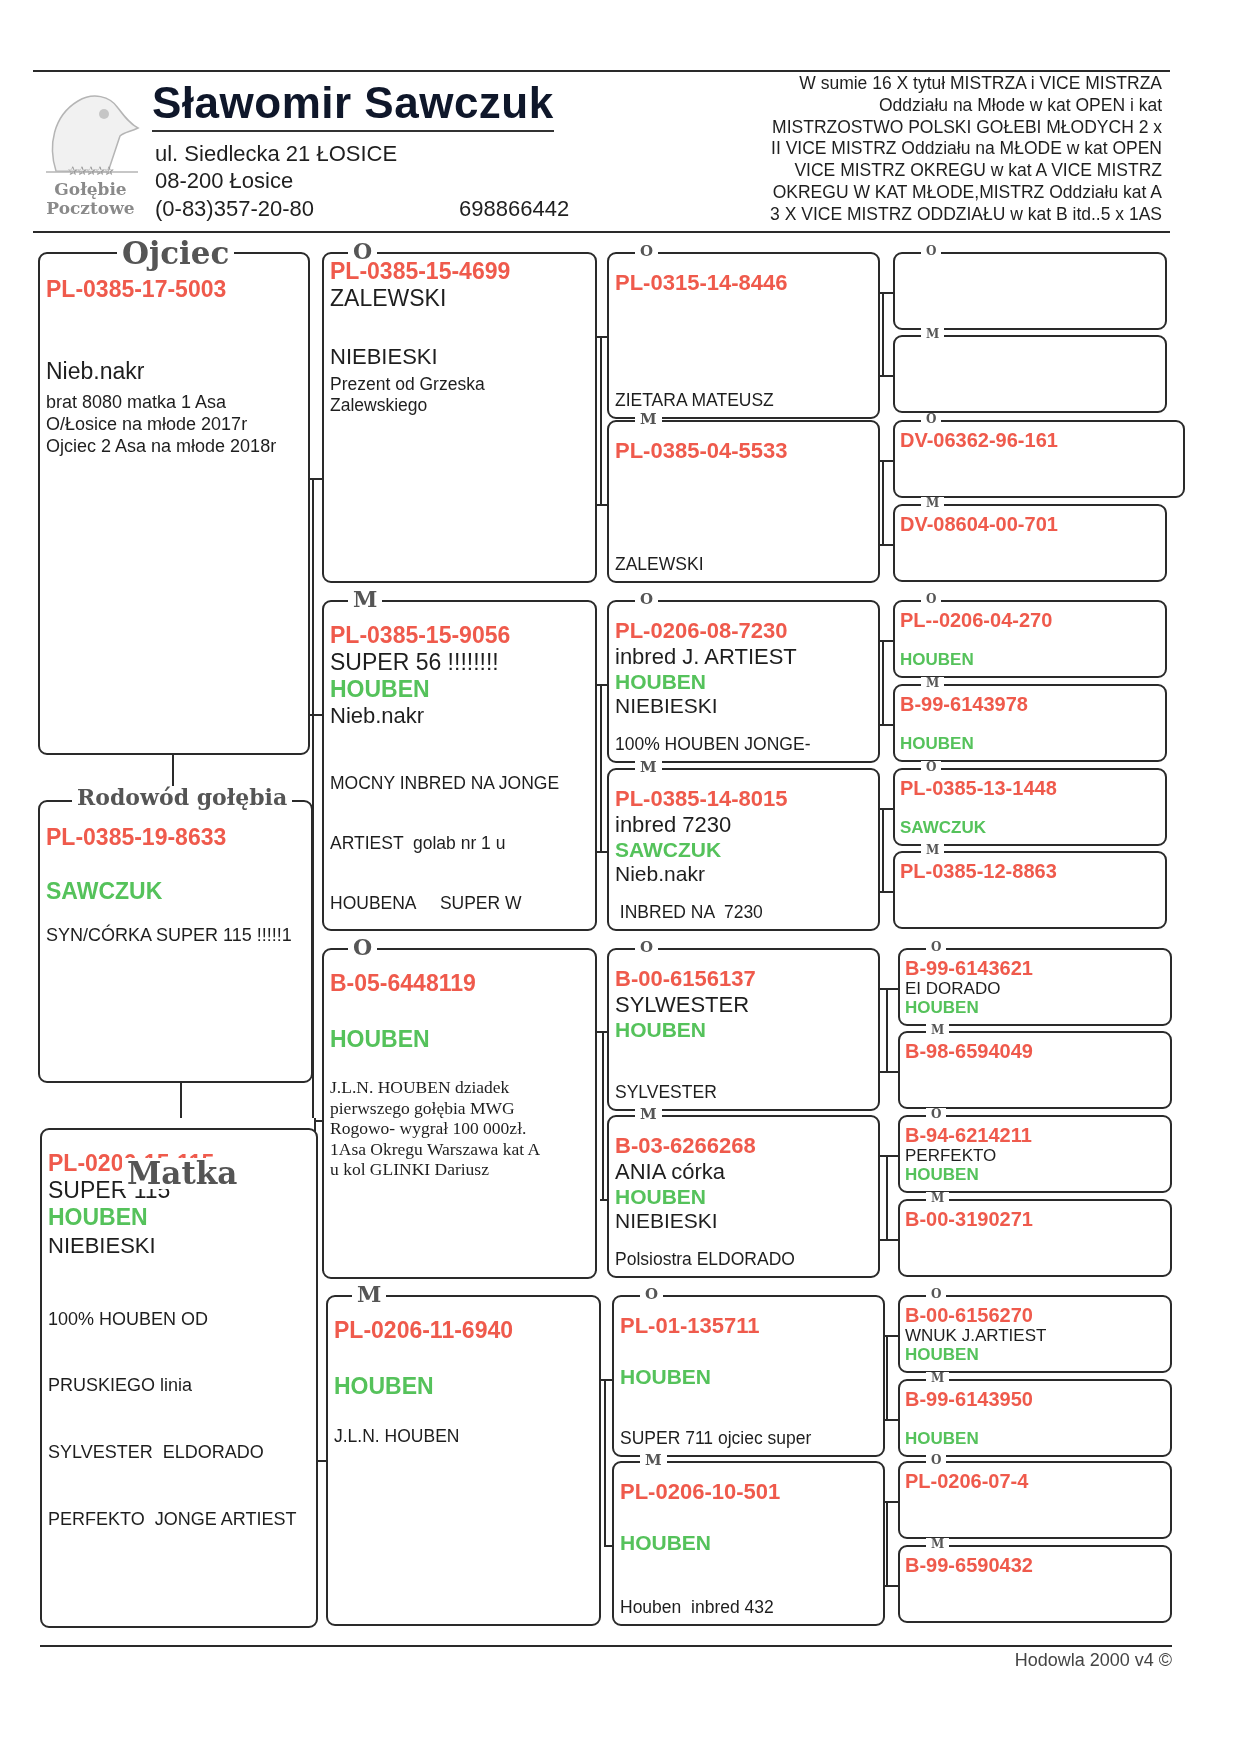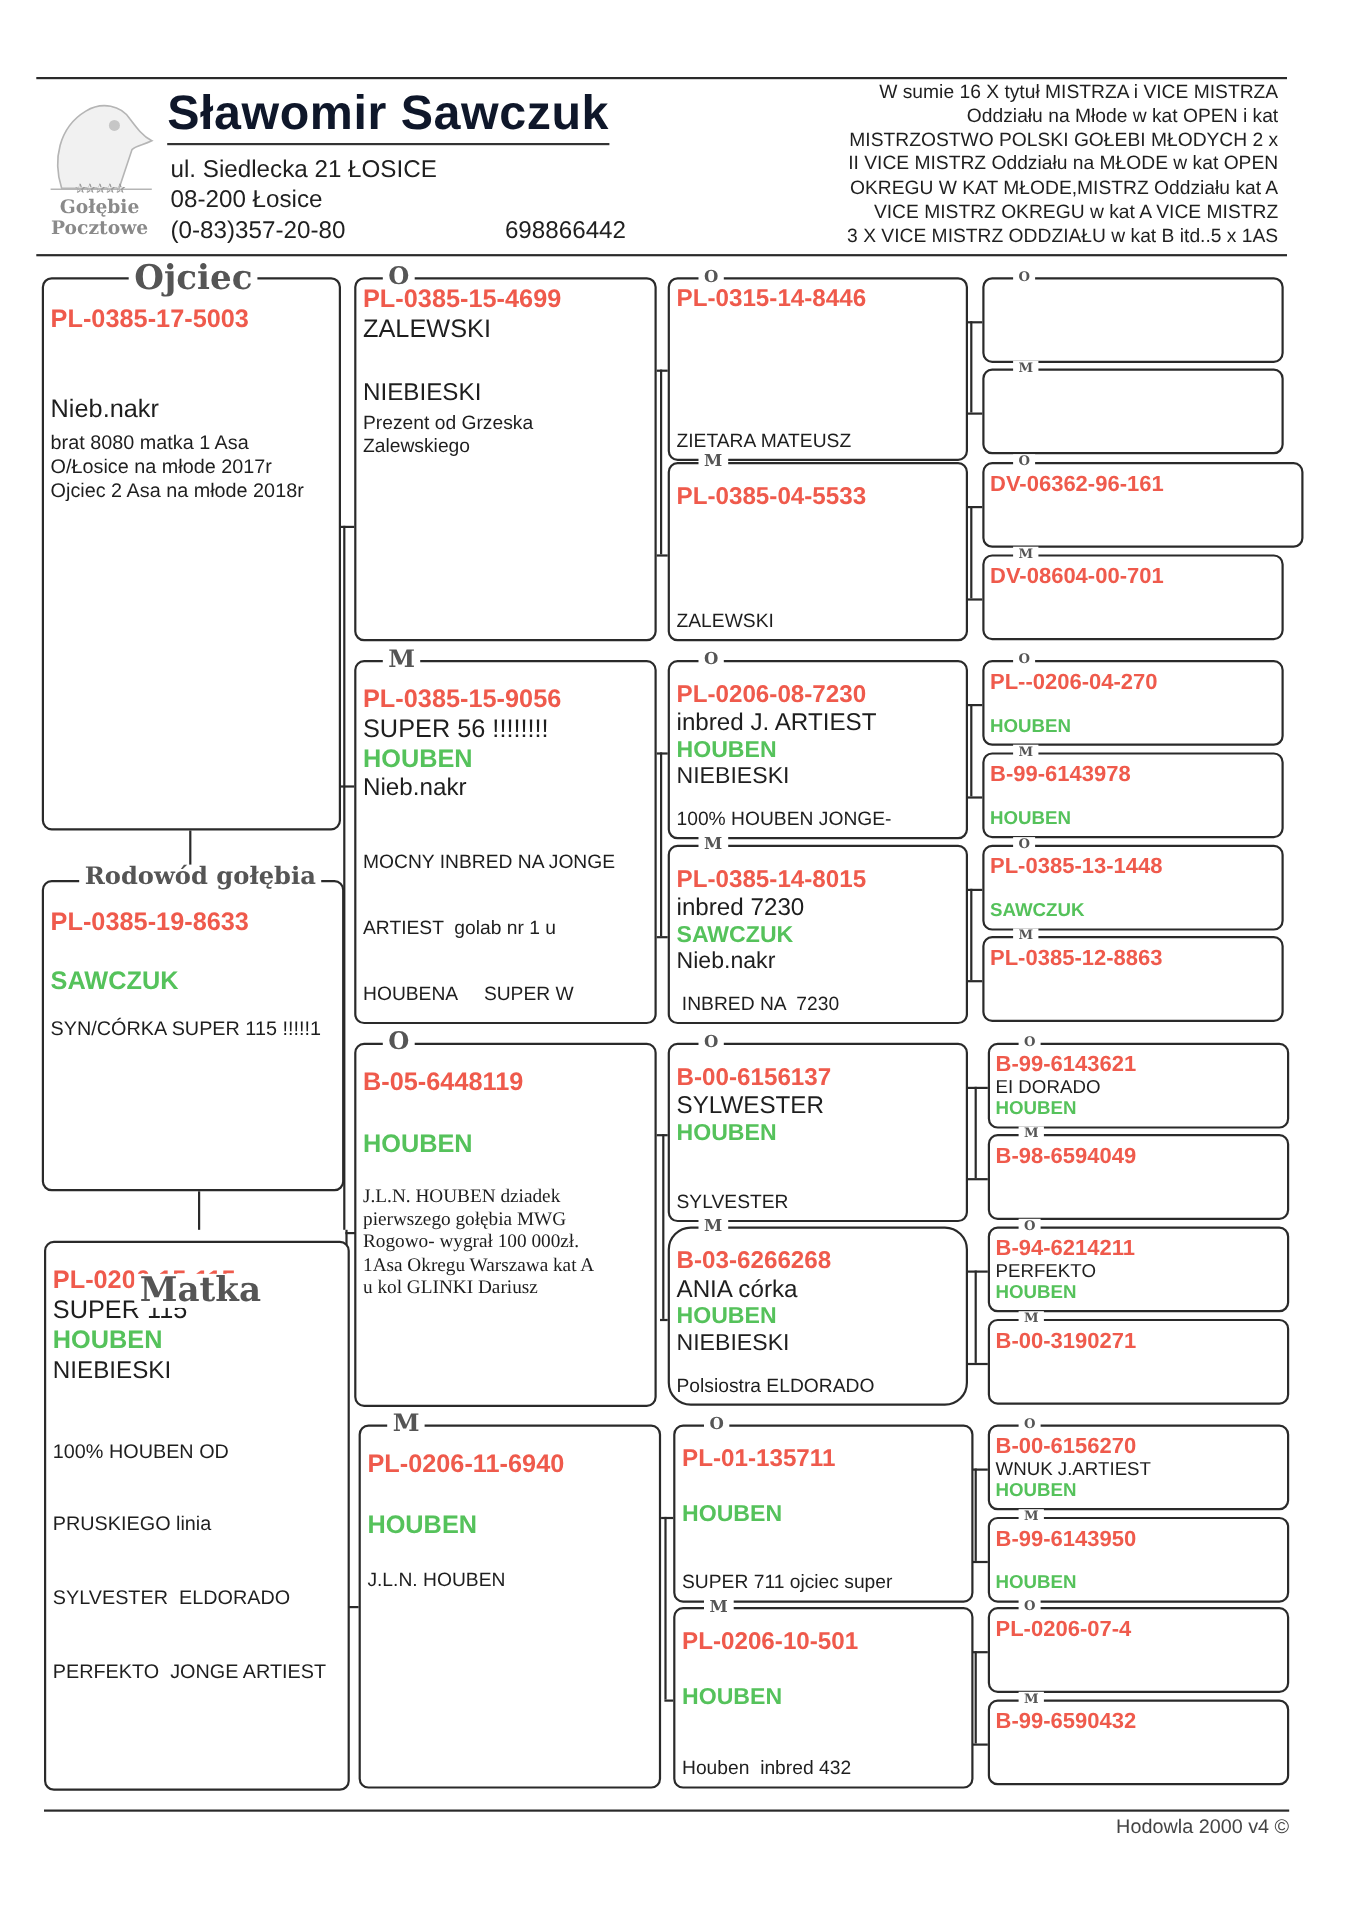--- a/index.html
+++ b/index.html
@@ -51,22 +51,22 @@
 <div class="addr" style="top:141px;">ul. Siedlecka 21 ŁOSICE</div>
 <div class="addr" style="top:168px;">08-200 Łosice</div>
 <div class="addr" style="top:196px;">(0-83)357-20-80</div>
 <div class="phone2">698866442</div>
 
 <div class="titles">
   <span class="sp">W sumie 16 X tytuł MISTRZA i VICE MISTRZA</span>
   <span class="sp">Oddziału na Młode w kat OPEN i kat</span>
   <span class="sp">MISTRZOSTWO POLSKI GOŁEBI MŁODYCH  2 x</span>
   <span class="sp">II VICE MISTRZ Oddziału na MŁODE w kat OPEN</span>
+  <span class="sp">VICE MISTRZ OKREGU w kat A  VICE MISTRZ</span>
   <span class="sp">OKREGU W KAT MŁODE,MISTRZ Oddziału kat A</span>
-  <span class="sp">VICE MISTRZ OKREGU w kat A  VICE MISTRZ</span>
   <span class="sp">3 X VICE MISTRZ ODDZIAŁU w kat B itd..5 x 1AS</span>
 </div>
 
 <div class="rule" style="left:33px; top:231px; width:1137px;"></div>
 
 <div id="connectors">
     <div class="vline" style="left: 172px; top: 755px; height: 33px;"></div>
     <div class="vline" style="left: 180px; top: 1083px; height: 35px;"></div>
     <div class="vline" style="left: 312px; top: 478px; height: 640px;"></div>
     <div class="hline" style="left: 310px; top: 478px; width: 12px;"></div>
@@ -194,21 +194,21 @@
 <div class="box" style="left:326px; top:1295px; width:275px; height:331px; padding-top:20px;">
   <span class="ring" style="font-size:23px;">PL-0206-11-6940</span>
   <span class="green" style="font-size:23px; margin-top:29px;">HOUBEN</span>
   <div style="font-size:17.5px; line-height:21px; margin-top:26px;">
     <span class="sp">J.L.N. HOUBEN</span>
   </div>
 </div>
 <div class="legend lg-mid" style="left:352px; top:1283px;">M</div>
 
 <div id="gen3-col">
-    <div class="box" style="left: 607px; top: 252px; width: 273px; height: 167px; padding-top: 4px;">
+    <div class="box" style="left: 607px; top: 252px; width: 273px; height: 167px; padding-top: 16px;">
       <span class="ring" style="font-size:22px;">PL-0315-14-8446</span>
       <span class="sp" style="height:26px;"></span>
       <span class="sp" style="height:26px;"></span>
       <span class="desc" style="position: absolute; left: 6px; bottom: 6px; font-size: 17.5px; white-space: pre;">ZIETARA MATEUSZ</span>
     </div>
     <div class="legend lg-small" style="left: 635px; top: 244px;">O</div>
     <div class="box" style="left: 607px; top: 420px; width: 273px; height: 163px; padding-top: 16px;">
       <span class="ring" style="font-size:22px;">PL-0385-04-5533</span>
       <span class="sp" style="height:26px;"></span>
       <span class="sp" style="height:26px;"></span>
@@ -231,21 +231,21 @@
       <span class="desc" style="position: absolute; left: 6px; bottom: 6px; font-size: 17.5px; white-space: pre;"> INBRED NA  7230</span>
     </div>
     <div class="legend lg-small" style="left: 635px; top: 760px;">M</div>
     <div class="box" style="left: 607px; top: 948px; width: 273px; height: 163px; padding-top: 16px;">
       <span class="ring" style="font-size:22px;">B-00-6156137</span>
       <span class="name" style="font-size:22px;">SYLWESTER</span>
       <span class="green" style="font-size:21px;">HOUBEN</span>
       <span class="desc" style="position: absolute; left: 6px; bottom: 6px; font-size: 17.5px; white-space: pre;">SYLVESTER</span>
     </div>
     <div class="legend lg-small" style="left: 635px; top: 940px;">O</div>
-    <div class="box" style="left: 607px; top: 1115px; width: 273px; height: 163px; padding-top: 16px; border-radius: 21px;">
+    <div class="box" style="left: 607px; top: 1115px; width: 273px; height: 163px; padding-top: 16px;">
       <span class="ring" style="font-size:22px;">B-03-6266268</span>
       <span class="name" style="font-size:22px;">ANIA córka</span>
       <span class="green" style="font-size:21px;">HOUBEN</span>
       <span class="name" style="font-size:21px;">NIEBIESKI</span>
       <span class="desc" style="position: absolute; left: 6px; bottom: 6px; font-size: 17.5px; white-space: pre;">Polsiostra ELDORADO</span>
     </div>
     <div class="legend lg-small" style="left: 635px; top: 1107px;">M</div>
     <div class="box" style="left: 612px; top: 1295px; width: 273px; height: 162px; padding-top: 16px;">
       <span class="ring" style="font-size:22px;">PL-01-135711</span>
       <span class="sp" style="height:26px;"></span>

